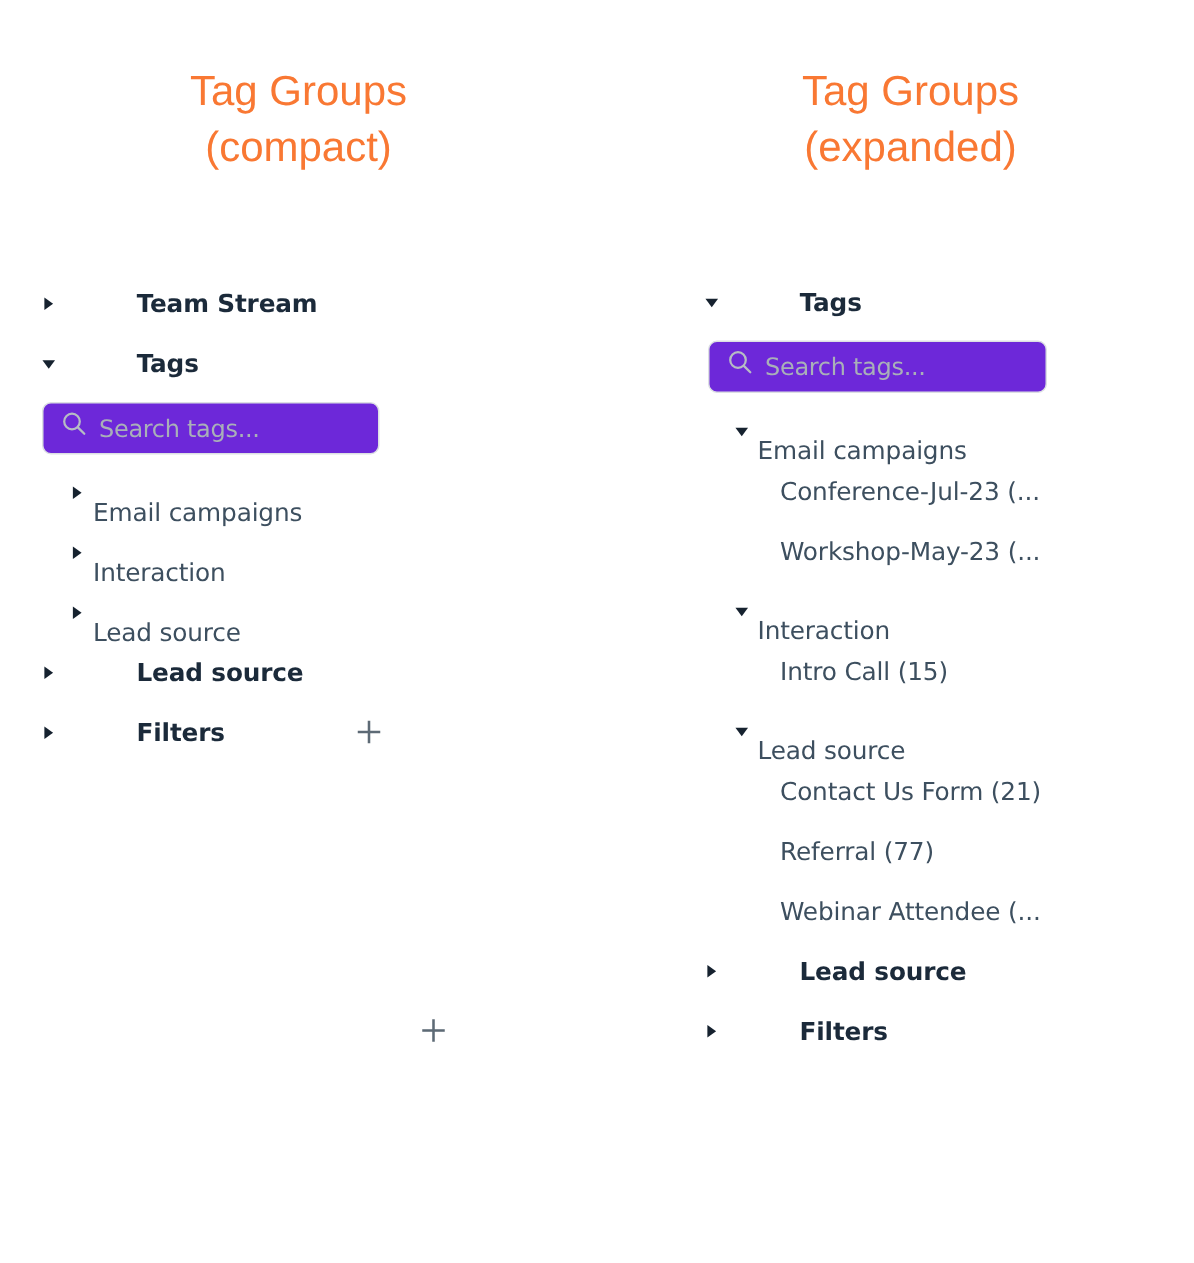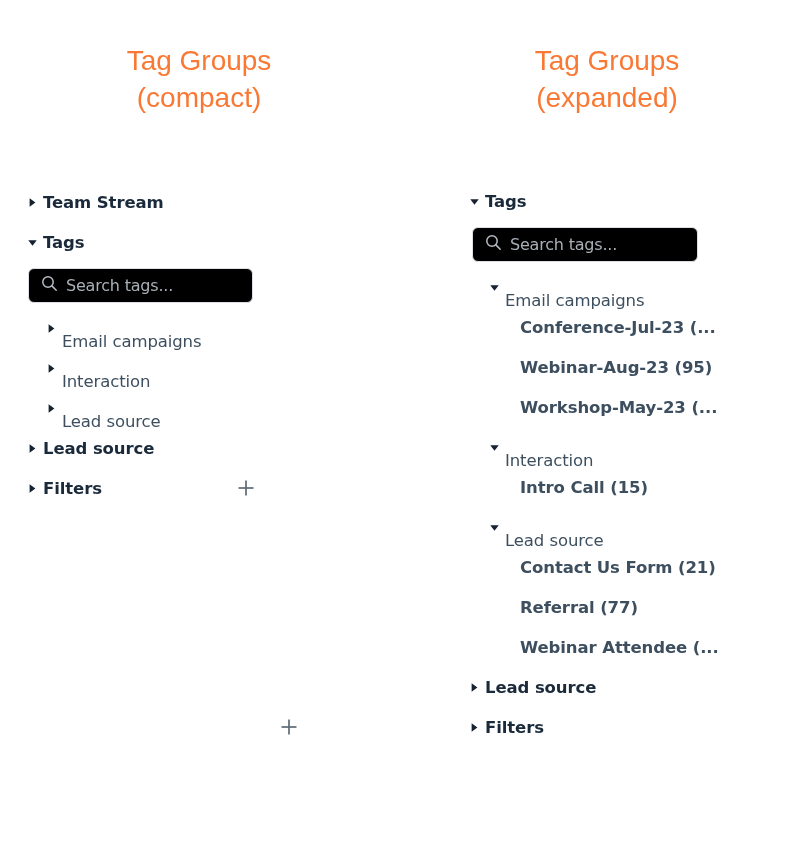--- a/index.html
+++ b/index.html
@@ -79,21 +79,21 @@
     width: 13px;
     flex: 0 0 13px;
   }
 
   .row-label {
     white-space: nowrap;
     overflow: hidden;
   }
 
   
-  .lvl1 { padding-left: 26px; }
+  .lvl1 { padding-left: 26px; gap: 48px; }
   .lvl1 .row-label {
     font-size: 16.5px;
     font-weight: 700;
     color: #1b2a3a;
     letter-spacing: -0.1px;
     margin-left: 4px;
   }
 
   
   .lvl2 { padding-left: 45px; }
@@ -103,21 +103,21 @@
     color: #3d4f5f;
     letter-spacing: -0.1px;
     margin-left: 4px;
     margin-top: 27px;
   }
 
   
   .lvl3 { padding-left: 60px; }
   .lvl3 .row-label {
     font-size: 16.5px;
-    font-weight: 700;
+    font-weight: 400;
     color: #3d4f5f;
     letter-spacing: -0.1px;
     margin-left: 4px;
   }
 
   
   .column-expanded .lvl1 { padding-left: 468px; }
   .column-expanded .lvl2 { padding-left: 488px; }
   .column-expanded .lvl3 { padding-left: 503px; }
   .column-expanded .lvl1,
@@ -130,21 +130,21 @@
     display: flex;
     align-items: center;
   }
   .search-box {
     box-sizing: border-box;
     display: flex;
     align-items: center;
     height: 35px;
     border: 1px solid #dcdfe3;
     border-radius: 6px;
-    background: #000000;
+    background: #6d28d9;
   }
   .search-compact {
     margin-left: 28px;
     width: 225px;
   }
   .search-expanded {
     margin-left: 74px;
     width: 226px;
   }
   .search-icon {
@@ -284,24 +284,20 @@
             </svg>
           </span>
           <span class="row-label">Email campaigns</span>
         </div>
         <div class="row lvl3">
           <span class="caret-spacer"></span>
           <span class="row-label">Conference-Jul-23 (...</span>
         </div>
         <div class="row lvl3">
           <span class="caret-spacer"></span>
-          <span class="row-label">Webinar-Aug-23 (95)</span>
-        </div>
-        <div class="row lvl3">
-          <span class="caret-spacer"></span>
           <span class="row-label">Workshop-May-23 (...</span>
         </div>
         <div class="row lvl2">
           <span class="caret">
             <svg width="13" height="13" viewBox="0 0 13 13" aria-hidden="true">
               <path d="M2.3 4.2 L10.7 4.2 L6.5 9.8 Z" fill="currentColor"></path>
             </svg>
           </span>
           <span class="row-label">Interaction</span>
         </div>

